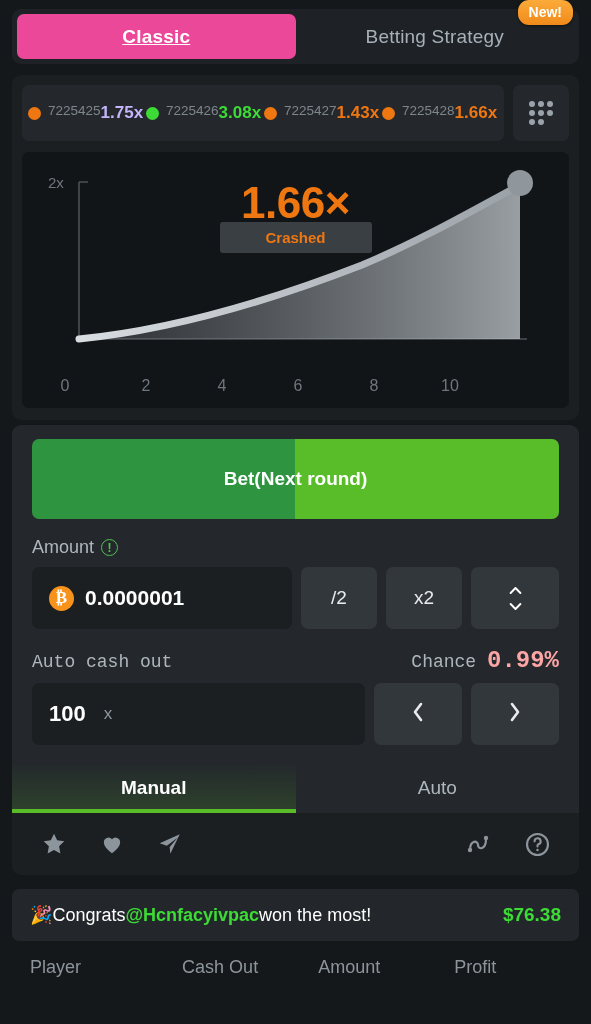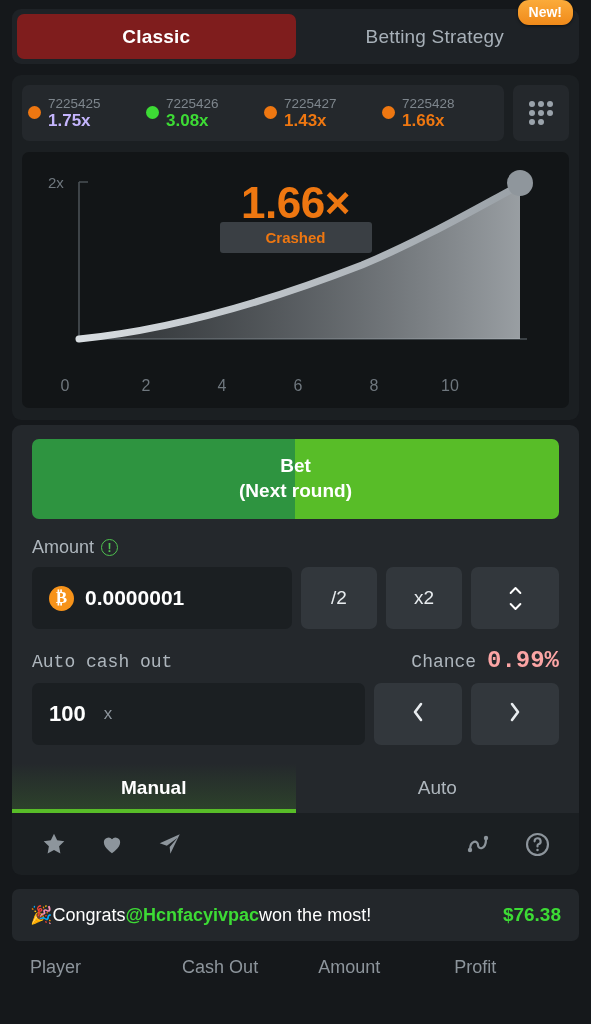--- a/index.html
+++ b/index.html
@@ -24,21 +24,21 @@
   }
   .tab {
     flex: 1; height: 45px;
     display: flex; align-items: center; justify-content: center;
     border-radius: 7px;
     font-size: 19px;
     color: #a7b0b8;
     cursor: pointer;
     letter-spacing: .2px;
   }
-  .tab.active { background: #7f1d1d; color: #ffffff; font-weight: bold; }
+  .tab.active { background: #ec4899; color: #ffffff; font-weight: bold; text-decoration: underline; }
   .new-badge {
     position: absolute;
     right: 6px; top: -9px;
     background: linear-gradient(180deg,#fbab3a,#f08a1a);
     color: #fff;
     font-size: 14px; font-weight: bold;
     padding: 4px 11px 5px 11px;
     border-radius: 11px;
     box-shadow: 0 1px 3px rgba(0,0,0,.5);
   }
@@ -54,21 +54,21 @@
   .hist {
     flex: 1;
     background: #24282c;
     border-radius: 7px;
     display: flex; align-items: center;
     padding: 0 6px;
     gap: 2px;
   }
   .hchip { flex: 1; display: flex; align-items: center; gap: 7px; }
   .hdot { width: 13px; height: 13px; border-radius: 50%; flex-shrink: 0; }
-  .hcol { display: flex; flex-direction: column; line-height: 1.12; }
+  .hcol { display: flex; flex-direction: row; line-height: 1.12; }
   .hid { font-size: 13.5px; color: #7e868d; }
   .hmul { font-size: 17px; font-weight: bold; }
   .gridbtn {
     width: 56px; background: #24282c; border-radius: 7px;
     display: flex; align-items: center; justify-content: center;
     cursor: pointer;
   }
   .gridicon { display: grid; grid-template-columns: repeat(3, 6px); gap: 3px; }
   .gridicon i { width: 6px; height: 6px; border-radius: 50%; background: #9aa3ab; display: block; }
   .gridicon i.hide { background: transparent; }
@@ -114,21 +114,21 @@
     margin: 5px 12px 0 12px;
     background: #24282c;
     border-radius: 9px 9px 0 0;
     padding: 14px 20px 0 20px;
   }
   .betbtn {
     height: 80px;
     border-radius: 7px;
     background: linear-gradient(90deg, #2e9440 0%, #2e9440 50%, #58bd28 50%, #58bd28 100%);
     color: #fff;
-    display: flex; flex-direction: column;
+    display: flex; flex-direction: row;
     align-items: center; justify-content: center;
     font-size: 19px; font-weight: bold;
     line-height: 1.3;
     cursor: pointer;
     border: none;
     width: 100%;
   }
   .lbl {
     margin-top: 18px; margin-bottom: 9px;
     font-size: 18px; color: #aeb6bd;

